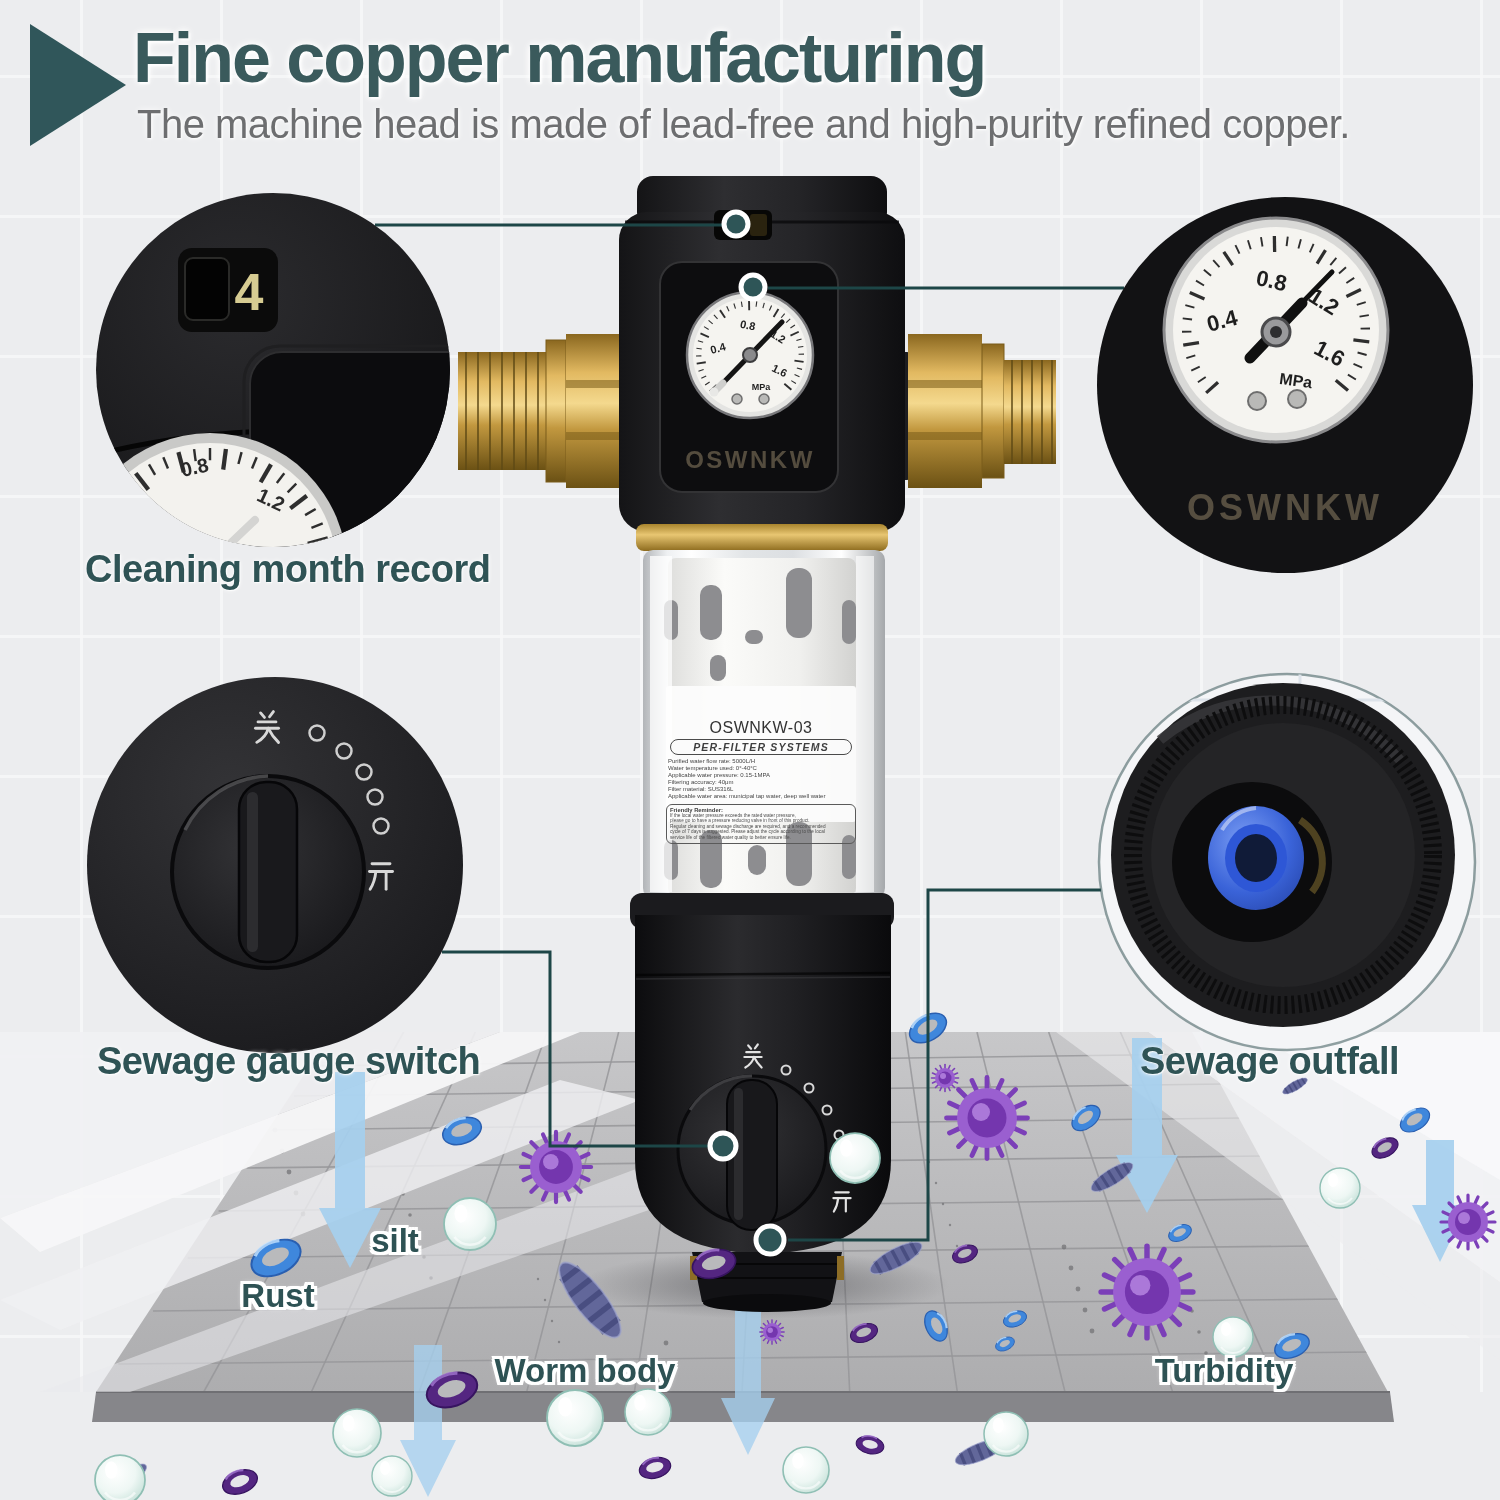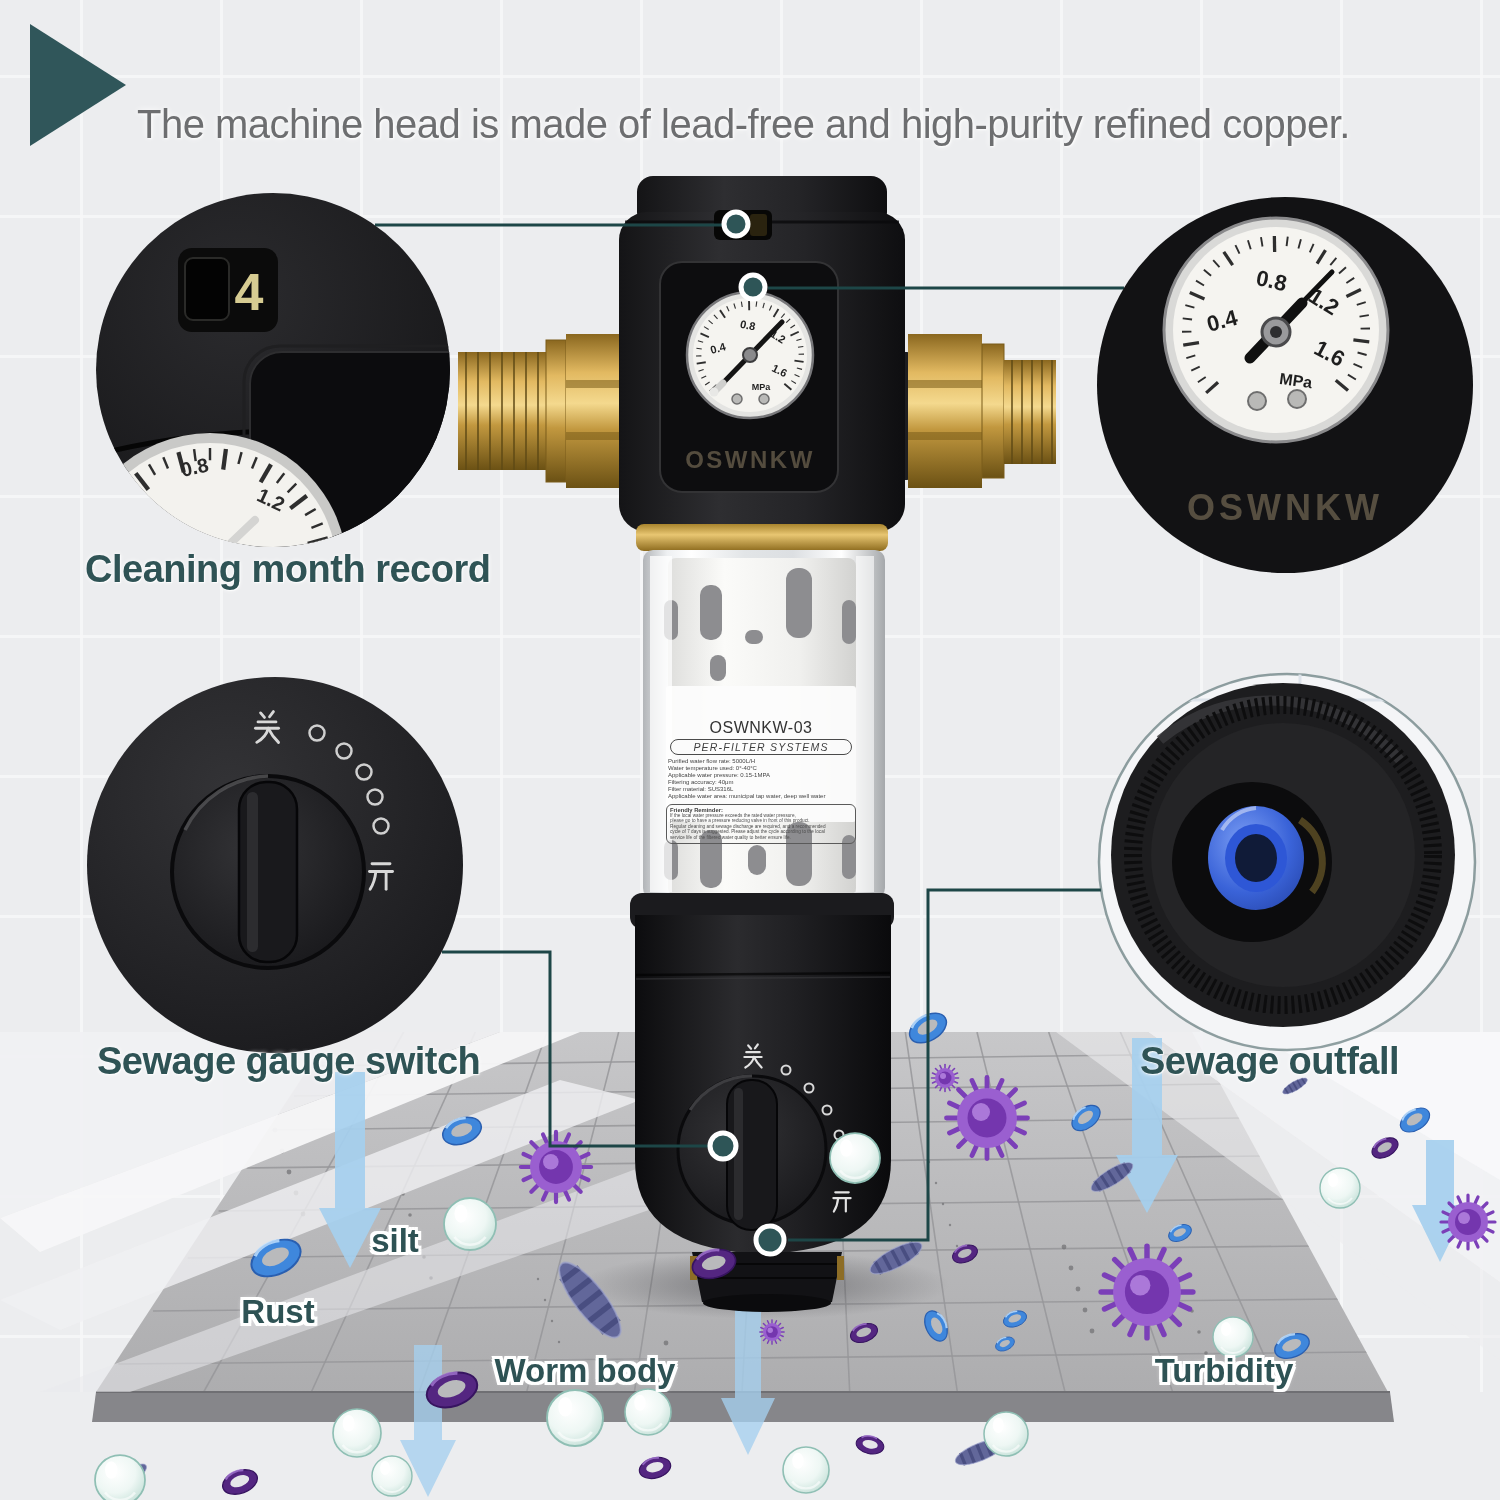--- a/index.html
+++ b/index.html
@@ -19,21 +19,21 @@
   .subtitle{left:137px;top:102px;font-size:40px;font-weight:500;letter-spacing:-.5px;color:#6d6e70;
          text-shadow:0 0 6px #fff,1px 1px 2px rgba(255,255,255,.9);}
   .callout-label{font-size:38px;font-weight:700;color:#2f5355;letter-spacing:-.5px;
          text-shadow:0 0 5px #fff,1px 1px 1px rgba(255,255,255,.85);}
   .floor-label{font-size:33px;font-weight:700;color:#2e5254;transform:translateX(-50%);
      text-shadow:-3px -3px 0 #fff,3px -3px 0 #fff,-3px 3px 0 #fff,3px 3px 0 #fff,
                  -3px 0 0 #fff,3px 0 0 #fff,0 -3px 0 #fff,0 3px 0 #fff,0 0 6px #fff;}
   .housing-label{left:666px;top:687px;width:190px;z-index:6;color:#3c3c3c;text-align:center;}
   .hl-model{font-size:16px;font-weight:500;letter-spacing:.5px;color:#333;}
   .hl-banner{margin:2px auto 3px;width:182px;border:1.2px solid #4a4a4a;border-radius:8px;
-     font-size:10.5px;font-weight:400;font-style:italic;letter-spacing:1.2px;color:#3f3f3f;padding:1px 0;}
+     font-size:10.5px;font-weight:700;font-style:italic;letter-spacing:1.2px;color:#3f3f3f;padding:1px 0;}
   .hl-specs{font-size:6px;line-height:7px;text-align:left;color:#454545;padding-left:2px;}
   .hl-rembox{margin-top:4px;border:1px solid #5a5a5a;border-radius:6px;padding:2px 3px 3px;text-align:left;}
   .hl-remtitle{font-size:5.8px;font-weight:700;color:#3d3d3d;}
   .hl-remline{font-size:4.7px;line-height:5.4px;color:#4c4c4c;}
   .hdr-tri{position:absolute;left:28px;top:22px;z-index:6;}
 </style>
 </head>
 <body>
 
 <div class="canvas">
@@ -648,28 +648,29 @@
           <ellipse cx="1256" cy="858" rx="21" ry="24" fill="#101b38"></ellipse>
           <path d="M1222,830 A44,48 0 0 1 1256,808" fill="none" stroke="#ffffff" stroke-width="4" opacity=".45"></path>
         </g>
       </g>
     </g>
   </svg>
 
   <svg class="hdr-tri" width="100" height="126" viewBox="0 0 100 126">
     <polygon points="2,2 2,124 98,63" fill="#30565a"></polygon>
   </svg>
+  <div class="txt title">Fine copper manufacturing</div>
   <div class="txt callout-label" style="left:85px;top:548px;">Cleaning month record</div>
 
   <div class="txt subtitle">The machine head is made of lead-free and high-purity refined copper.</div>
   <div class="txt callout-label" style="left:97px;top:1040px;">Sewage gauge switch</div>
   <div class="txt callout-label" style="left:1140px;top:1040px;">Sewage outfall</div>
 
   <div class="txt floor-label" style="left:395px;top:1222px;">silt</div>
-  <div class="txt floor-label" style="left:278px;top:1277px;margin-top:16px;">Rust</div>
+  <div class="txt floor-label" style="left:278px;top:1277px;">Rust</div>
   <div class="txt floor-label" style="left:585px;top:1352px;">Worm body</div>
   <div class="txt floor-label" style="left:1224px;top:1352px;">Turbidity</div>
 
   <div class="txt housing-label" style="white-space:normal;margin-top:32px;">
     <div class="hl-model">OSWNKW-03</div>
     <div class="hl-banner">PER-FILTER SYSTEMS</div>
     <div class="hl-specs">
       <div>Purified water flow rate: 5000L/H</div>
       <div>Water temperature used: 0°-40°C</div>
       <div>Applicable water pressure: 0.15-1MPA</div>

